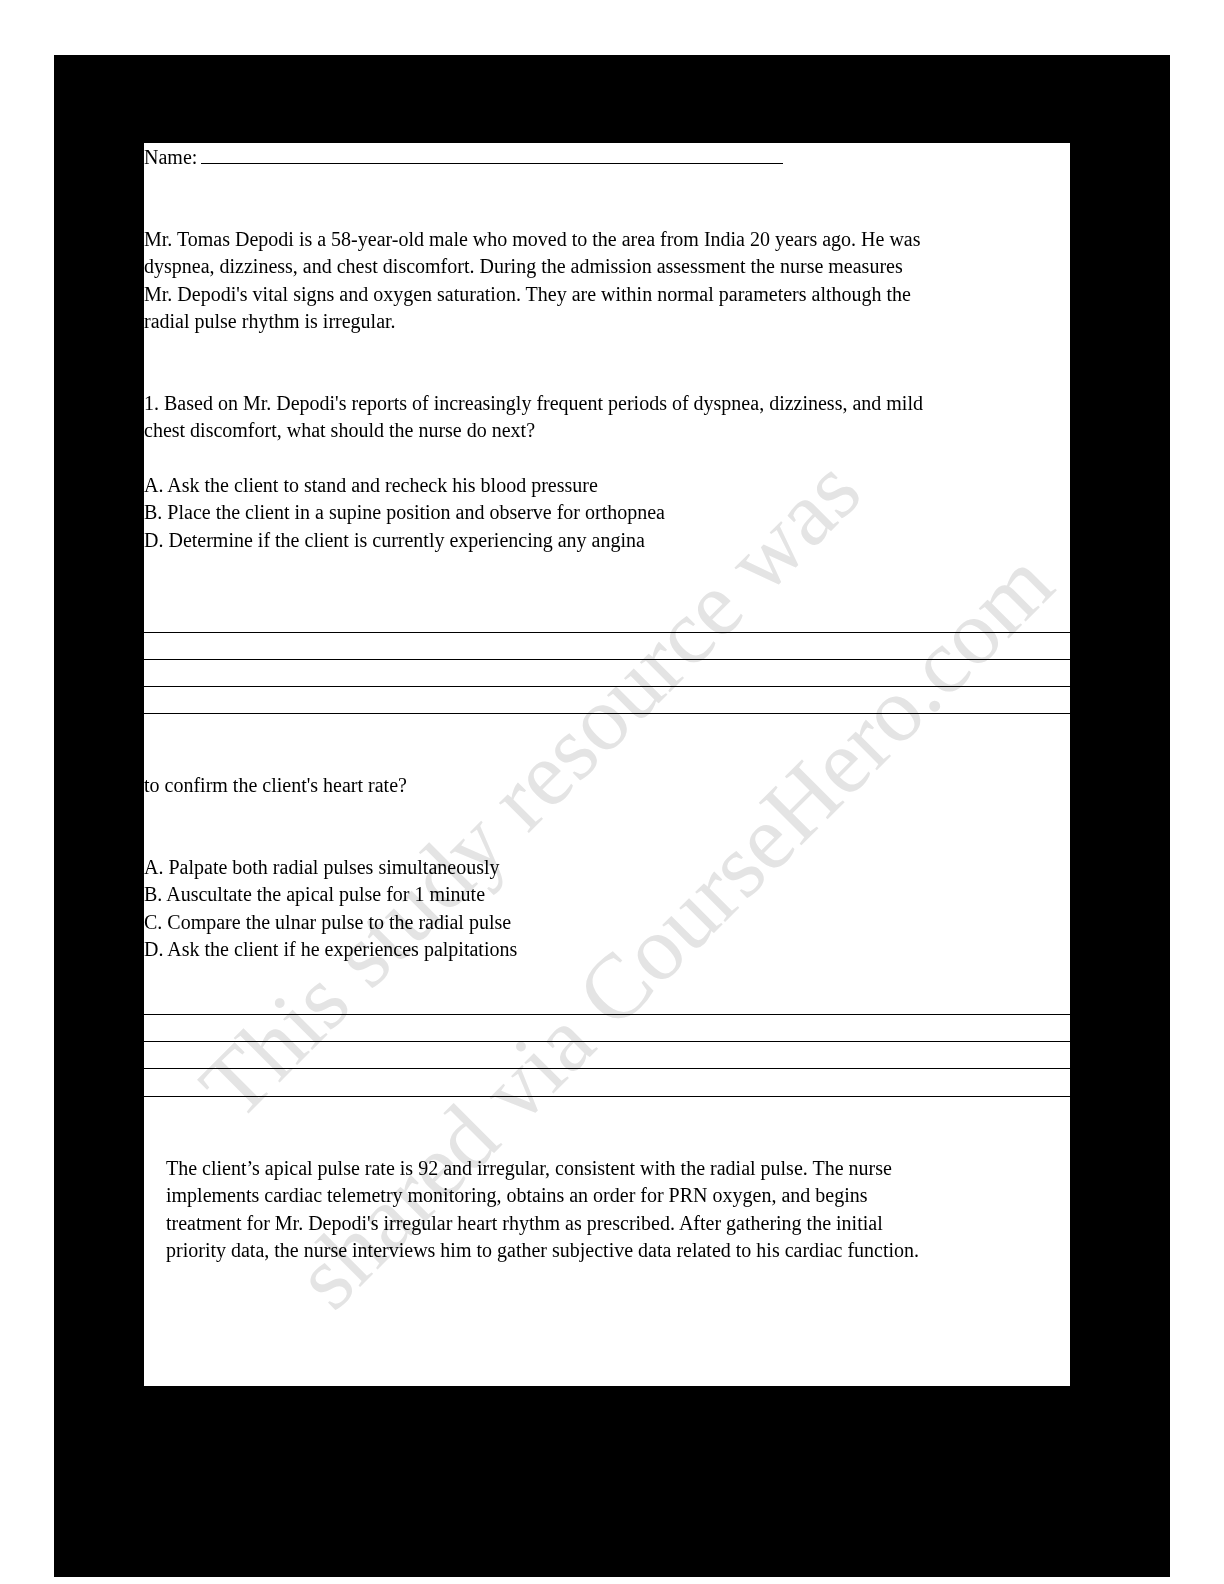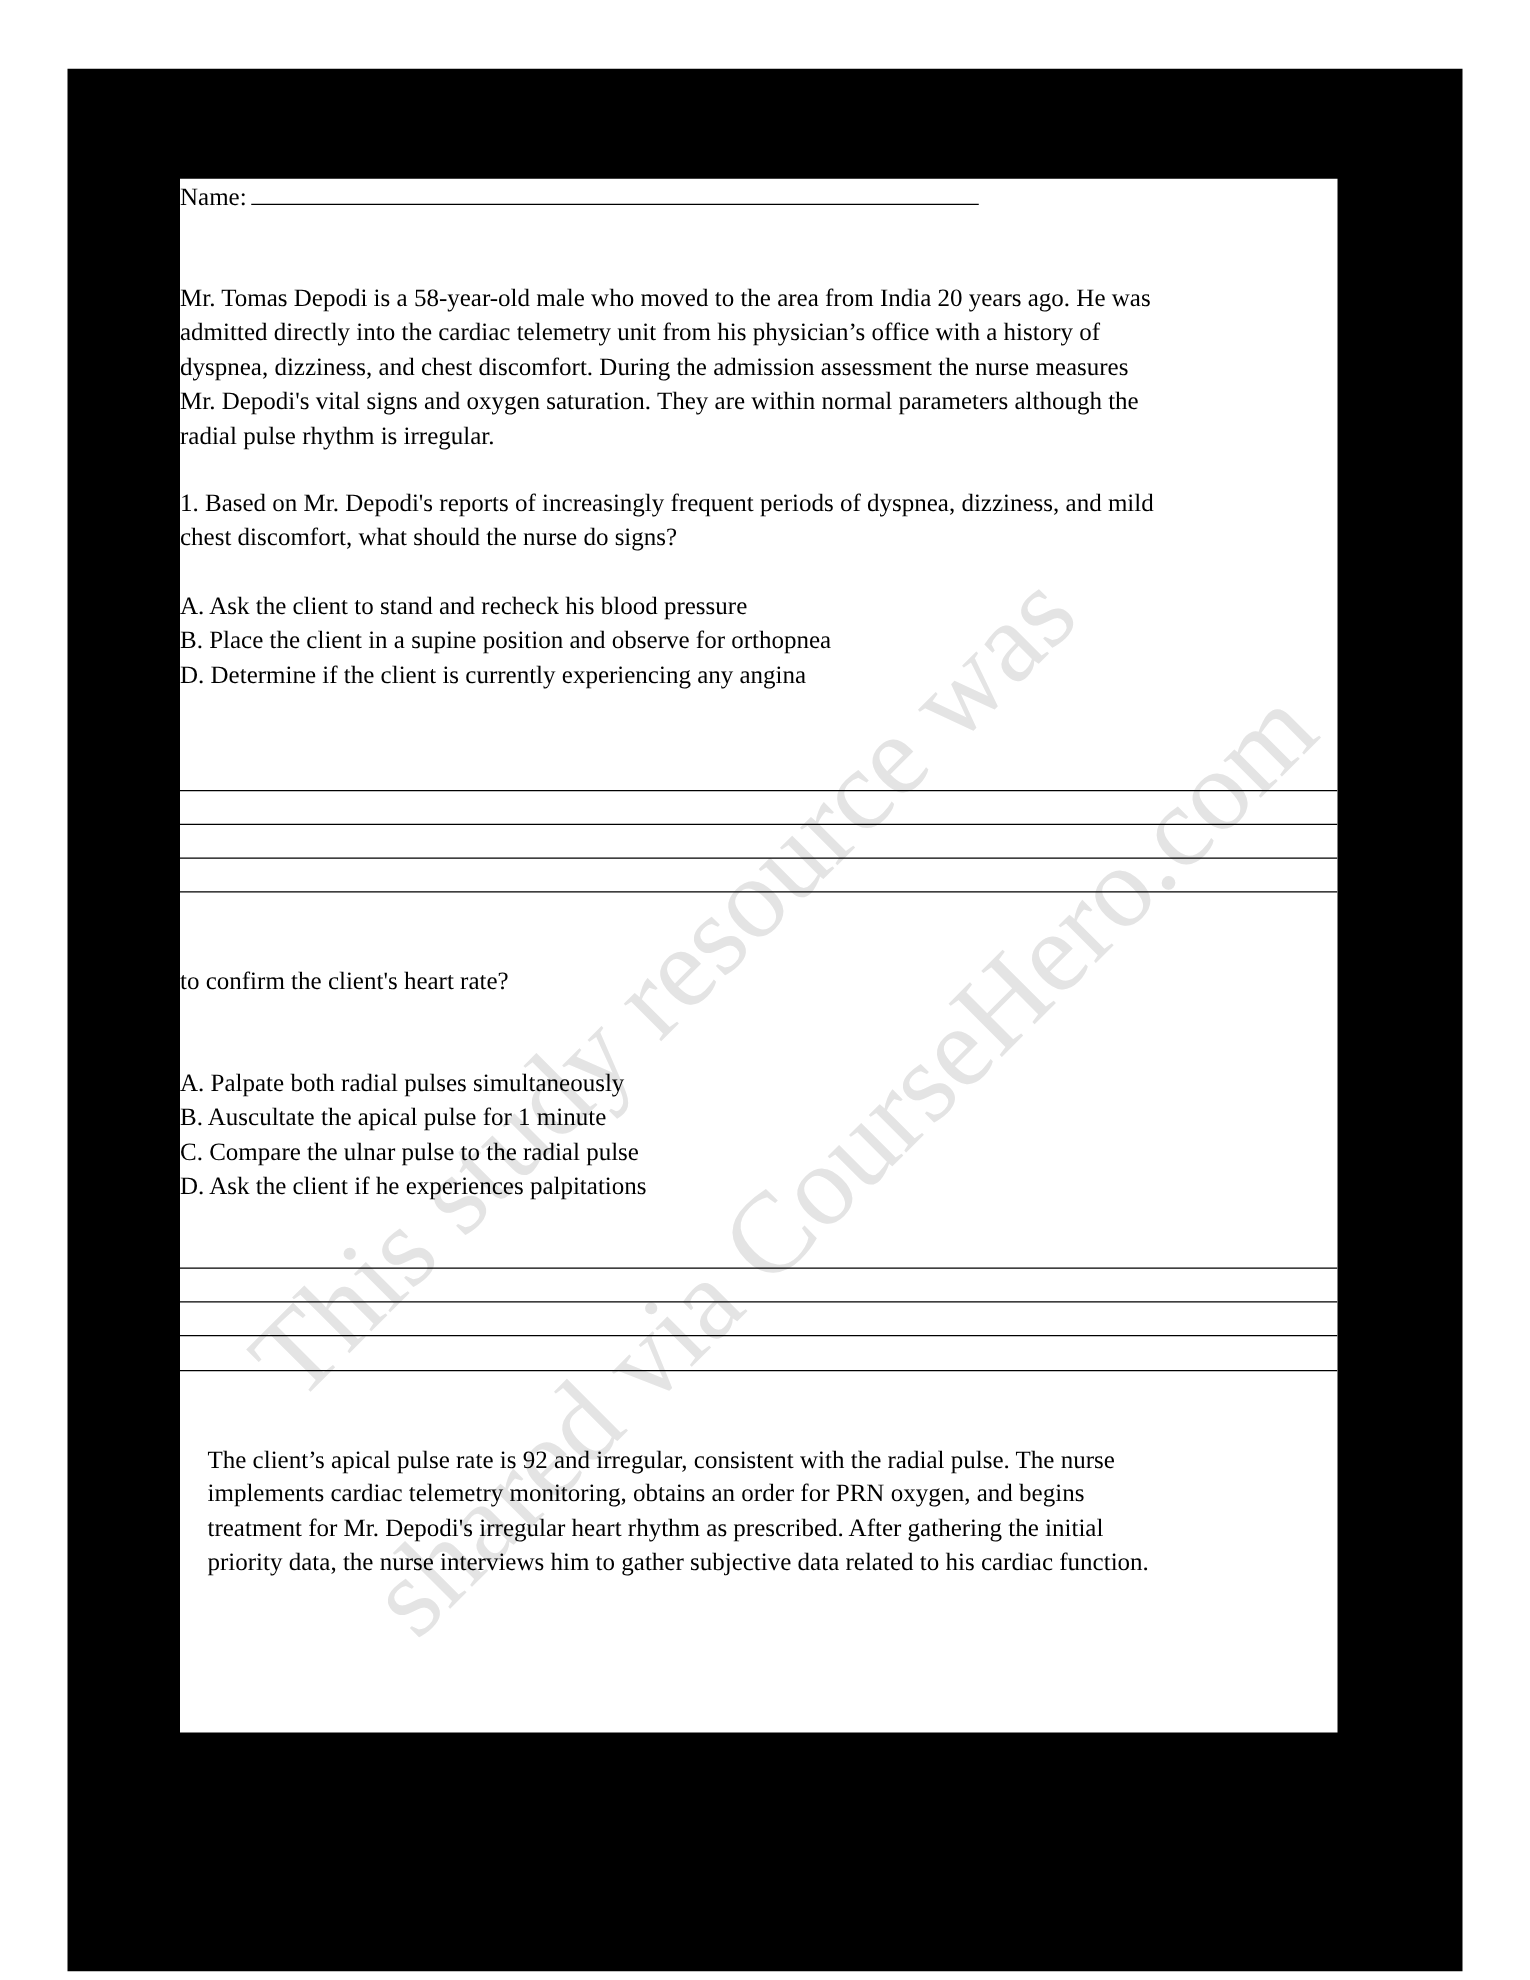--- a/index.html
+++ b/index.html
@@ -80,29 +80,28 @@
 
   <div class="watermark" style="left: 110px; top: 890px;">This study resource was</div>
   <div class="watermark" style="left: 205px; top: 1080px;">shared via CourseHero.com</div>
 
   <div class="txt name-line">
     <span>Name:</span><span class="name-underline"></span>
   </div>
 
   <div class="txt para" style="top: 83px;">
     <p>Mr. Tomas Depodi is a 58-year-old male who moved to the area from India 20 years ago. He was</p>
-    <p>admitted directly into the cardiac telemetry unit from his physician’s office with a history of</p>
     <p>dyspnea, dizziness, and chest discomfort. During the admission assessment the nurse measures</p>
     <p>Mr. Depodi's vital signs and oxygen saturation. They are within normal parameters although the</p>
     <p>radial pulse rhythm is irregular.</p>
   </div>
 
   <div class="txt para" style="top: 247px;">
     <p>1. Based on Mr. Depodi's reports of increasingly frequent periods of dyspnea, dizziness, and mild</p>
-    <p>chest discomfort, what should the nurse do signs?</p>
+    <p>chest discomfort, what should the nurse do next?</p>
   </div>
   <div class="txt para" style="top: 329px;">
     <p>A. Ask the client to stand and recheck his blood pressure</p>
     <p>B. Place the client in a supine position and observe for orthopnea</p>
     <p>D. Determine if the client is currently experiencing any angina</p>
   </div>
   <div class="rule" style="top: 489px;"></div>
   <div class="rule" style="top: 516px;"></div>
   <div class="rule" style="top: 543px;"></div>
   <div class="rule" style="top: 570px;"></div>

